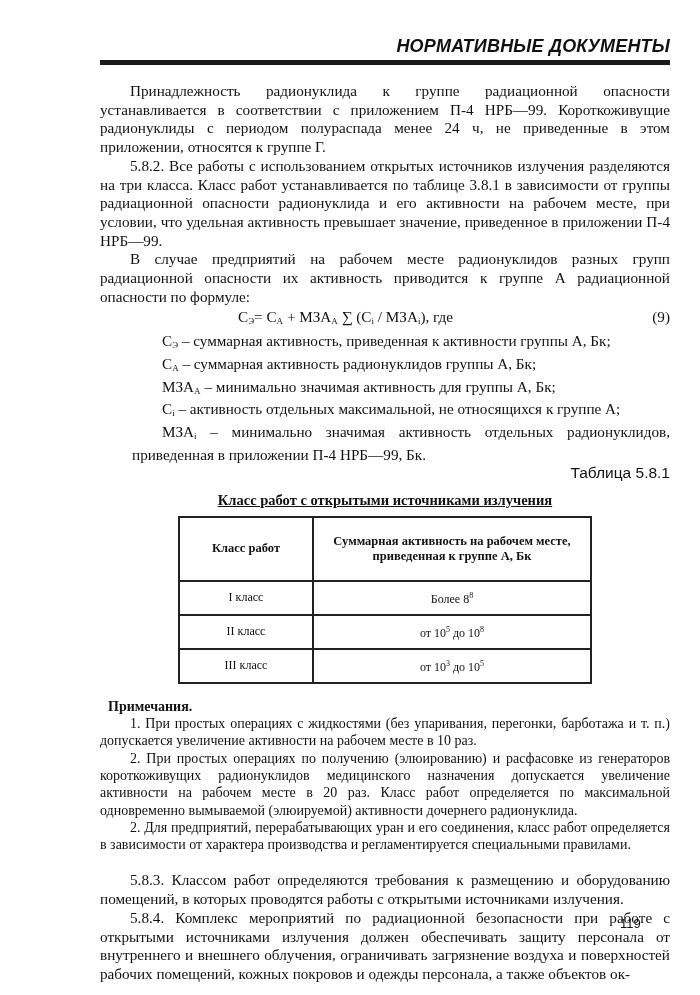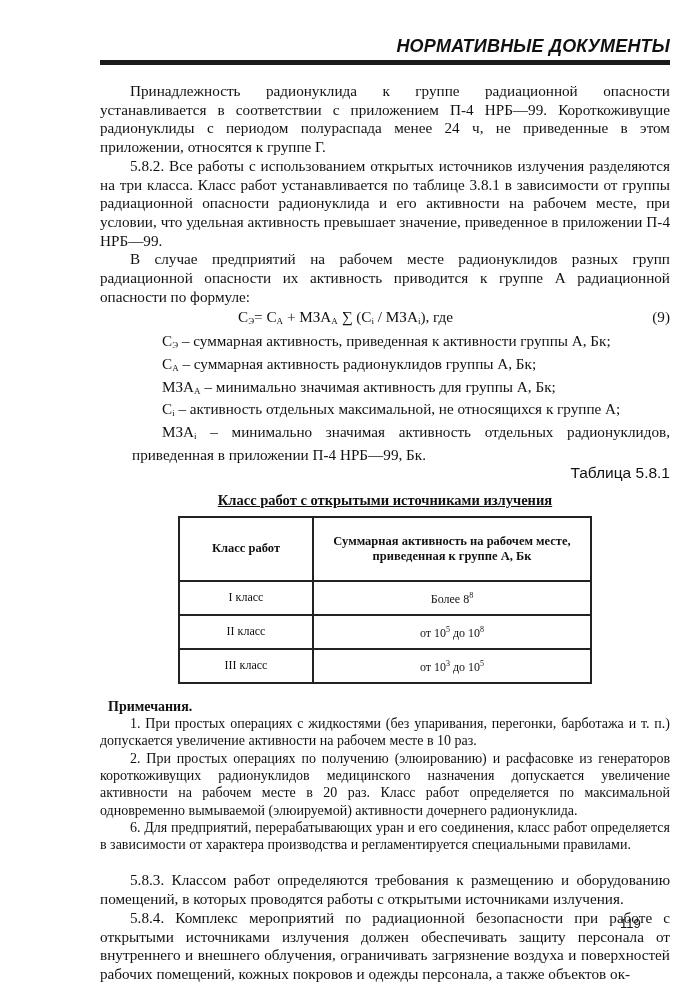--- a/index.html
+++ b/index.html
@@ -72,21 +72,21 @@
       <td>III класс</td>
       <td><span>от 10</span><sup>3</sup><span> до 10</span><sup>5</sup></td>
     </tr>
   </tbody>
     </table>
 
   <div class="notes">
     <p class="ntitle">Примечания.</p>
     <p>1. При простых операциях с жидкостями (без упаривания, перегонки, барботажа и т. п.) допускается увеличение активности на рабочем месте в 10 раз.</p>
     <p>2. При простых операциях по получению (элюированию) и расфасовке из генераторов короткоживущих радионуклидов медицинского назначения допускается увеличение активности на рабочем месте в 20 раз. Класс работ определяется по максимальной одновременно вымываемой (элюируемой) активности дочернего радионуклида.</p>
-    <p>6. Для предприятий, перерабатывающих уран и его соединения, класс работ определяется в зависимости от характера производства и регламентируется специальными правилами.</p>
+    <p>2. Для предприятий, перерабатывающих уран и его соединения, класс работ определяется в зависимости от характера производства и регламентируется специальными правилами.</p>
   </div>
 
   <div class="tail">
     <p>5.8.3. Классом работ определяются требования к размещению и оборудованию помещений, в которых проводятся работы с открытыми источниками излучения.</p>
     <p>5.8.4. Комплекс мероприятий по радиационной безопасности при работе с открытыми источниками излучения должен обеспечивать защиту персонала от внутреннего и внешнего облучения, ограничивать загрязнение воздуха и поверхностей рабочих помещений, кожных покровов и одежды персонала, а также объектов ок-</p>
   </div>
 </div>
 
 <div class="page-number">119</div>
 

